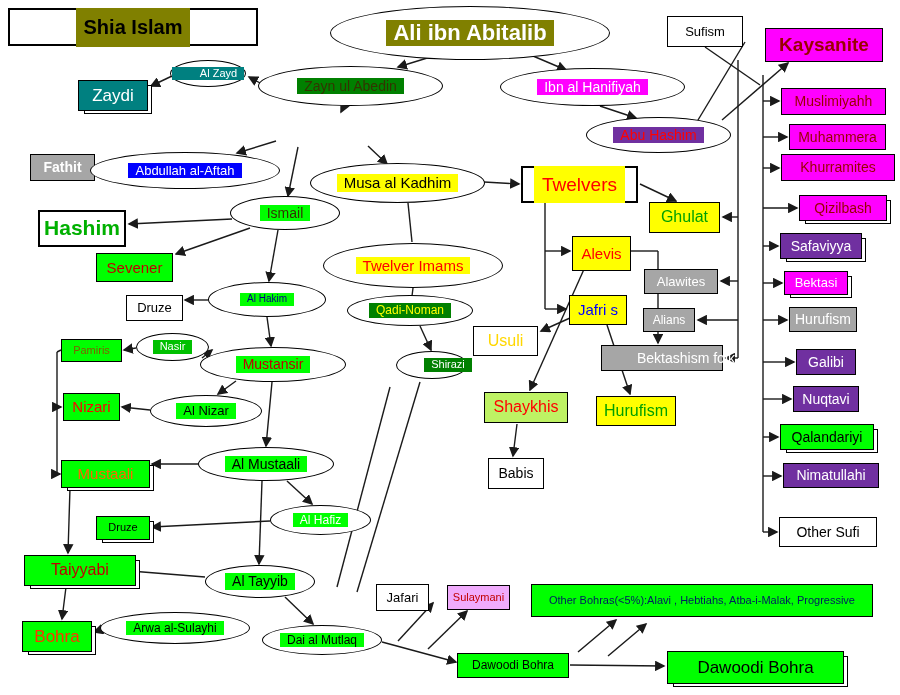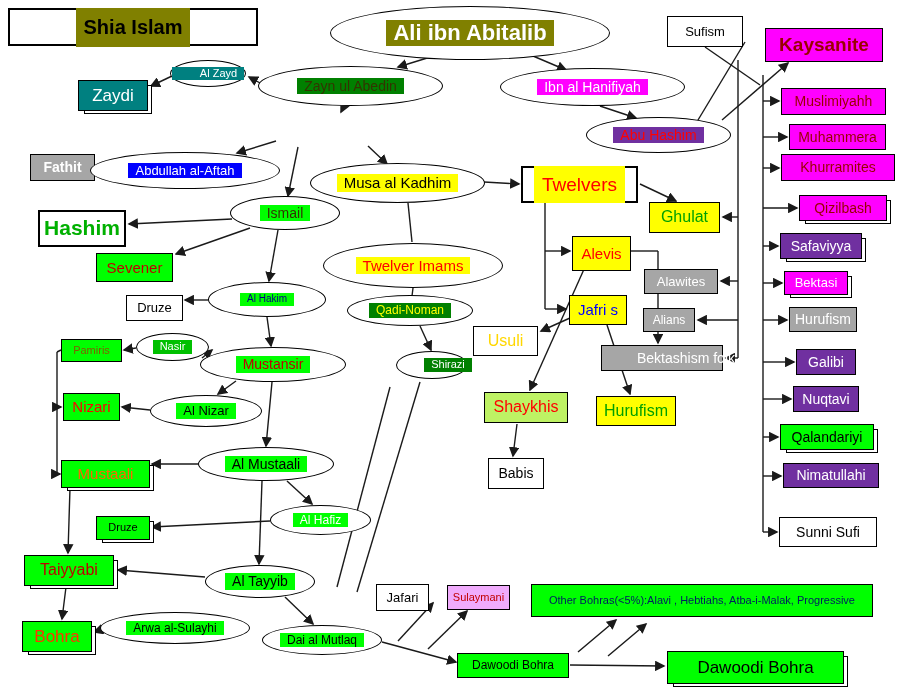--- a/index.html
+++ b/index.html
@@ -183,21 +183,21 @@
       <div class="node rect" style="left: 596px; top: 396px; width: 80px; height: 30px; font-size: 16px; background: rgb(255, 255, 0); color: rgb(0, 160, 0);">Hurufism</div>
       <div class="node rect shadow" style="left: 61px; top: 460px; width: 89px; height: 28px; font-size: 15px; background: rgb(0, 255, 0); color: rgb(255, 102, 0);">Mustaali</div>
       <div class="node ellipse" style="left: 198px; top: 447px; width: 136px; height: 34px; font-size: 14px;">
         <span class="pill" style="background: rgb(0, 255, 0); color: rgb(0, 0, 0);">Al Mustaali</span>
       </div>
       <div class="node rect" style="left: 488px; top: 458px; width: 56px; height: 31px; font-size: 14px; background: rgb(255, 255, 255); color: rgb(0, 0, 0);">Babis</div>
       <div class="node rect shadow" style="left: 96px; top: 516px; width: 54px; height: 24px; font-size: 11px; background: rgb(0, 255, 0); color: rgb(0, 0, 0);">Druze</div>
       <div class="node ellipse" style="left: 270px; top: 505px; width: 101px; height: 30px; font-size: 12px;">
         <span class="pill" style="background: rgb(0, 255, 0); color: rgb(255, 255, 255);">Al Hafiz</span>
       </div>
-      <div class="node rect shadow" style="left: 24px; top: 555px; width: 90px; height: 31px; font-size: 16px; background: rgb(0, 255, 0); color: rgb(192, 0, 0);">Taiyyabi</div>
+      <div class="node rect shadow" style="left: 24px; top: 555px; width: 112px; height: 31px; font-size: 16px; background: rgb(0, 255, 0); color: rgb(192, 0, 0);">Taiyyabi</div>
       <div class="node ellipse" style="left: 205px; top: 565px; width: 110px; height: 33px; font-size: 14px;">
         <span class="pill" style="background: rgb(0, 255, 0); color: rgb(0, 0, 0);">Al Tayyib</span>
       </div>
       <div class="node rect" style="left: 376px; top: 584px; width: 53px; height: 27px; font-size: 13px; background: rgb(255, 255, 255); color: rgb(0, 0, 0);">Jafari</div>
       <div class="node rect" style="left: 447px; top: 585px; width: 63px; height: 25px; font-size: 11px; background: #f0abfc; color: rgb(192, 0, 0);">Sulaymani</div>
       <div class="node rect" style="left: 531px; top: 584px; width: 342px; height: 33px; font-size: 11px; background: rgb(0, 255, 0); color: rgb(0, 32, 96);">Other Bohras(&lt;5%):Alavi , Hebtiahs,  Atba-i-Malak, Progressive</div>
       <div class="node rect shadow" style="left: 22px; top: 621px; width: 70px; height: 31px; font-size: 17px; background: rgb(0, 255, 0); color: rgb(255, 51, 0);">Bohra</div>
       <div class="node ellipse" style="left: 100px; top: 612px; width: 150px; height: 32px; font-size: 12px;">
         <span class="pill" style="background: rgb(0, 255, 0); color: rgb(0, 0, 0);">Arwa al-Sulayhi</span>
       </div>
@@ -210,15 +210,15 @@
       <div class="node rect" style="left: 781px; top: 88px; width: 105px; height: 27px; font-size: 14px; background: rgb(255, 0, 255); color: rgb(153, 0, 0);">Muslimiyahh</div>
       <div class="node rect" style="left: 781px; top: 154px; width: 114px; height: 27px; font-size: 14px; background: rgb(255, 0, 255); color: rgb(153, 0, 0);">Khurramites</div>
       <div class="node rect shadow" style="left: 799px; top: 195px; width: 88px; height: 26px; font-size: 14px; background: rgb(255, 0, 255); color: rgb(153, 0, 0);">Qizilbash</div>
       <div class="node rect shadow" style="left: 780px; top: 233px; width: 82px; height: 26px; font-size: 14px; background: rgb(112, 48, 160); color: rgb(255, 255, 255);">Safaviyya</div>
       <div class="node rect shadow" style="left: 784px; top: 271px; width: 64px; height: 24px; font-size: 13px; background: rgb(255, 0, 255); color: rgb(255, 255, 255);">Bektasi</div>
       <div class="node rect" style="left: 789px; top: 307px; width: 68px; height: 25px; font-size: 14px; background: rgb(166, 166, 166); color: rgb(255, 255, 255);">Hurufism</div>
       <div class="node rect" style="left: 796px; top: 349px; width: 60px; height: 26px; font-size: 14px; background: rgb(112, 48, 160); color: rgb(255, 255, 255);">Galibi</div>
       <div class="node rect" style="left: 793px; top: 386px; width: 66px; height: 26px; font-size: 14px; background: rgb(112, 48, 160); color: rgb(255, 255, 255);">Nuqtavi</div>
       <div class="node rect shadow" style="left: 780px; top: 424px; width: 94px; height: 26px; font-size: 14px; background: rgb(0, 255, 0); color: rgb(0, 0, 0);">Qalandariyi</div>
       <div class="node rect" style="left: 783px; top: 463px; width: 96px; height: 25px; font-size: 14px; background: rgb(112, 48, 160); color: rgb(255, 255, 255);">Nimatullahi</div>
-      <div class="node rect" style="left: 779px; top: 517px; width: 98px; height: 30px; font-size: 14px; background: rgb(255, 255, 255); color: rgb(0, 0, 0);">Sunni Sufi</div>
+      <div class="node rect" style="left: 779px; top: 517px; width: 98px; height: 30px; font-size: 14px; background: rgb(255, 255, 255); color: rgb(0, 0, 0);">Other Sufi</div>
     </div>
 </div>
 
 </body></html>

